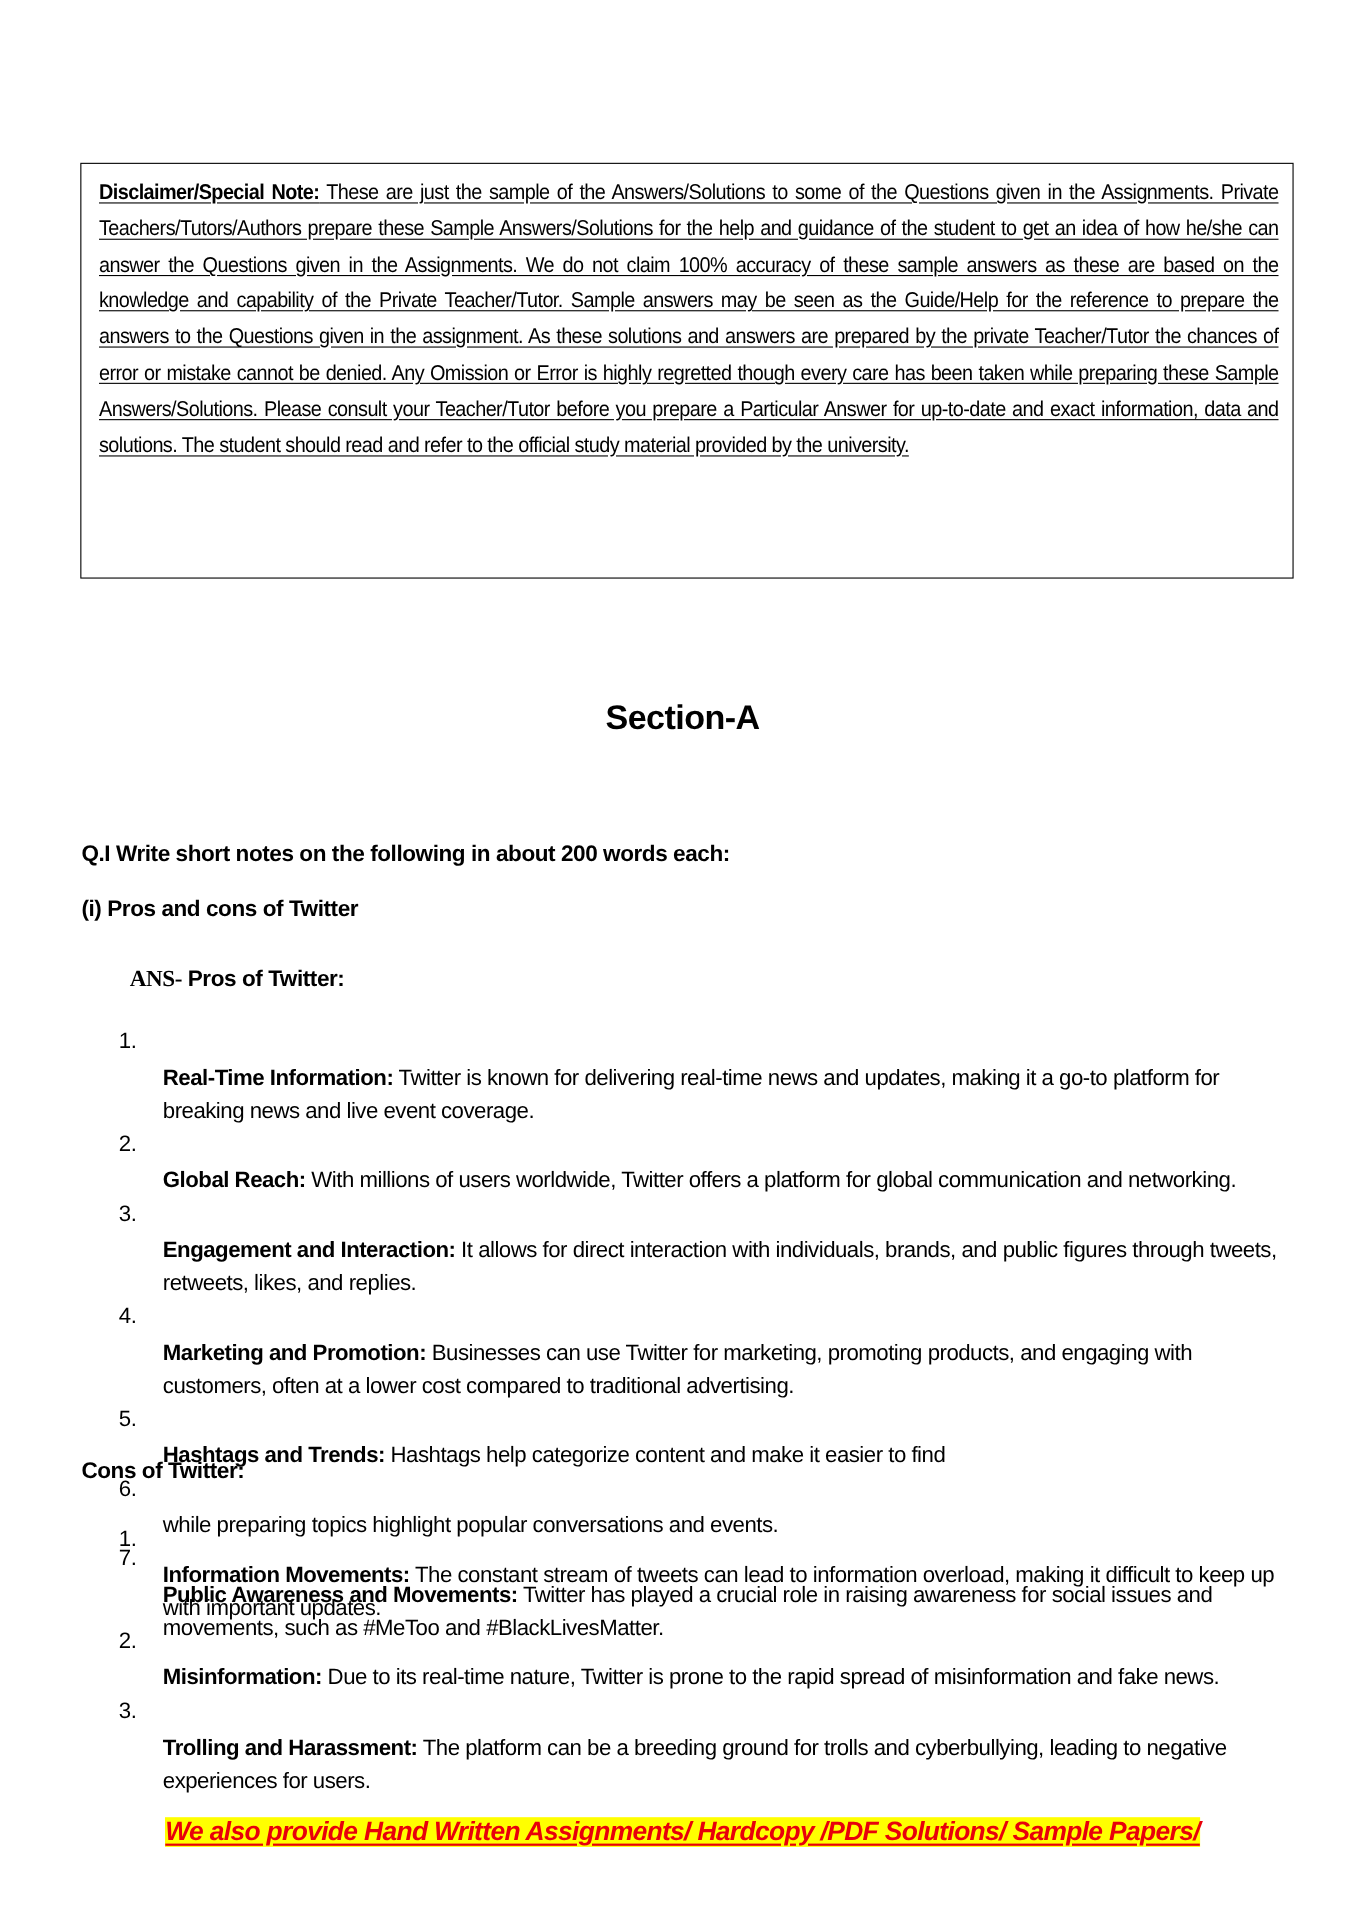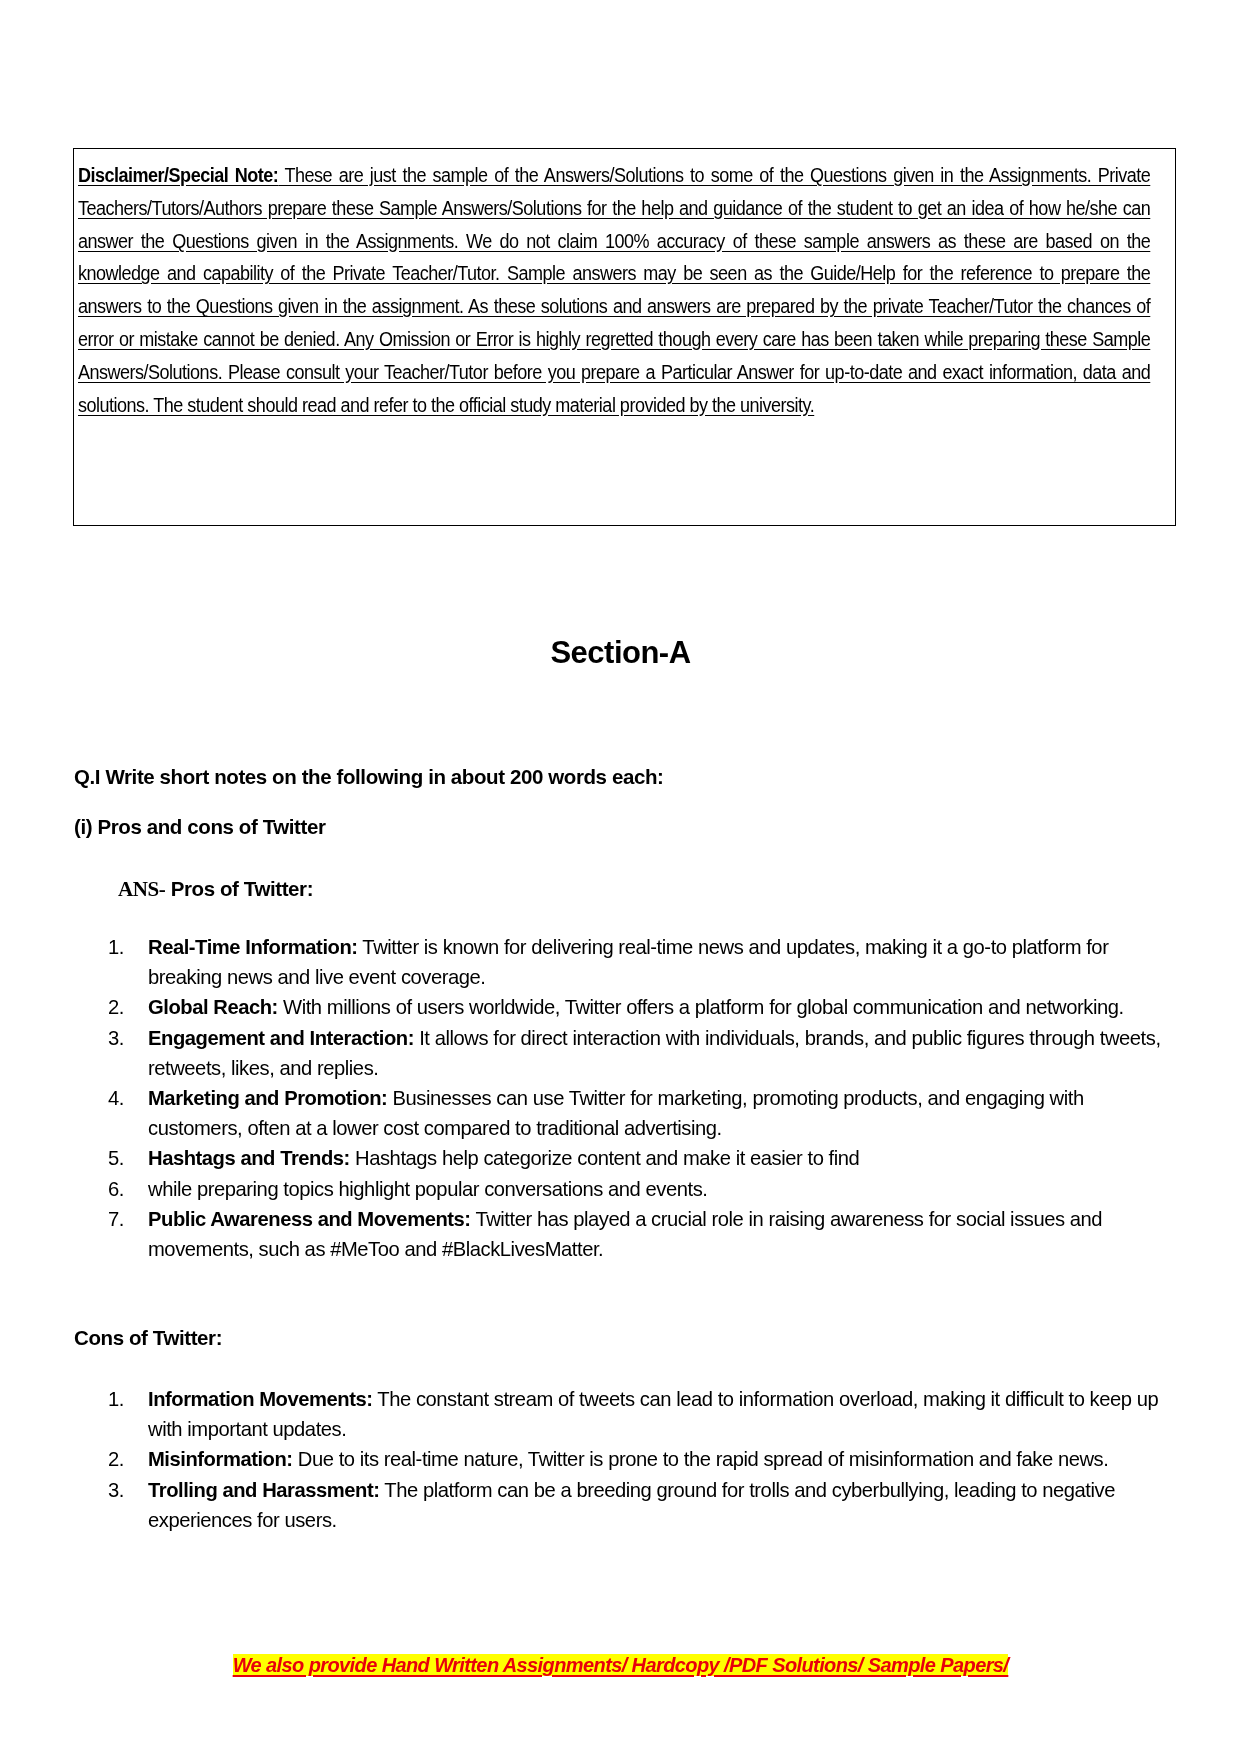--- a/index.html
+++ b/index.html
@@ -1,45 +1,45 @@
 <!DOCTYPE html>
 <html><head>
 <meta charset="utf-8">
 <style>
   html, body { margin: 0; padding: 0; background: #ffffff; }
   body { width: 1241px; height: 1755px; position: relative; overflow: hidden;
          font-family: "Liberation Sans", sans-serif; color: #000; }
   .disclaimer-box {
     position: absolute; left: 73px; top: 148px; width: 1103px; height: 378px;
     border: 1.5px solid #000; box-sizing: border-box;
-    padding: 10px 16px 0 4px;
+    padding: 10px 16px 0 16px;
   }
   .disclaimer-text {
     font-size: 19.4px; line-height: 32.8px; text-align: justify;
     text-decoration: underline; text-underline-offset: 3px;
     letter-spacing: -0.55px; word-spacing: 0px;
     transform: scaleX(0.93); transform-origin: left top; width: 1153px;
   }
   .disclaimer-text b { font-weight: bold; }
   .section-title {
     position: absolute; left: 0; width: 1241px; top: 635px; text-align: center;
     font-size: 31px; font-weight: bold; letter-spacing: -0.5px;
   }
   .q-line { position: absolute; left: 74px; font-size: 20.5px; font-weight: bold; letter-spacing: -0.4px; }
   .ans-line { position: absolute; left: 74px; top: 877px; font-size: 20.5px; font-weight: bold; letter-spacing: -0.4px; margin-left: 44px; }
   .ans-prefix { font-family: "Liberation Serif", serif; font-size: 21px; }
   .list { position: absolute; left: 108px; width: 1070px; font-size: 20.2px; line-height: 30.2px; letter-spacing: -0.45px; }
   .item { display: flex; }
   .num { width: 40px; flex: none; }
-  .itext { flex: 1; }
+  .itext { flex: 1; margin-top: 33px; }
   .itext b { font-weight: bold; }
   .cons-title { position: absolute; left: 74px; top: 1326px; font-size: 20.5px; font-weight: bold; letter-spacing: -0.4px; }
   .promo {
     position: absolute; left: 0; width: 1241px; top: 1648px; text-align: center;
-    font-size: 20px; font-weight: bold; font-style: italic; line-height: 35px;
+    font-size: 24px; font-weight: bold; font-style: italic; line-height: 35px;
     color: #e8000b; letter-spacing: -0.6px;
   }
   .promo span { background: #ffff00; text-decoration: underline; text-decoration-color: #e8000b; text-underline-offset: 3px; }
 </style>
 </head>
 <body>
 
 <div class="disclaimer-box">
   <div class="disclaimer-text"><b>Disclaimer/Special Note:</b><span> These are just the sample of the Answers/Solutions to some of the Questions given in the Assignments. Private Teachers/Tutors/Authors prepare these Sample Answers/Solutions for the help and guidance of the student to get an idea of how he/she can answer the Questions given in the Assignments. We do not claim 100% accuracy of these sample answers as these are based on the knowledge and capability of the Private Teacher/Tutor. Sample answers may be seen as the Guide/Help for the reference to prepare the answers to the Questions given in the assignment. As these solutions and answers are prepared by the private Teacher/Tutor the chances of error or mistake cannot be denied. Any Omission or Error is highly regretted though every care has been taken while preparing these Sample Answers/Solutions. Please consult your Teacher/Tutor before you prepare a Particular Answer for up-to-date and exact information, data and solutions. The student should read and refer to the official study material provided by the university.</span></div>
 </div>

